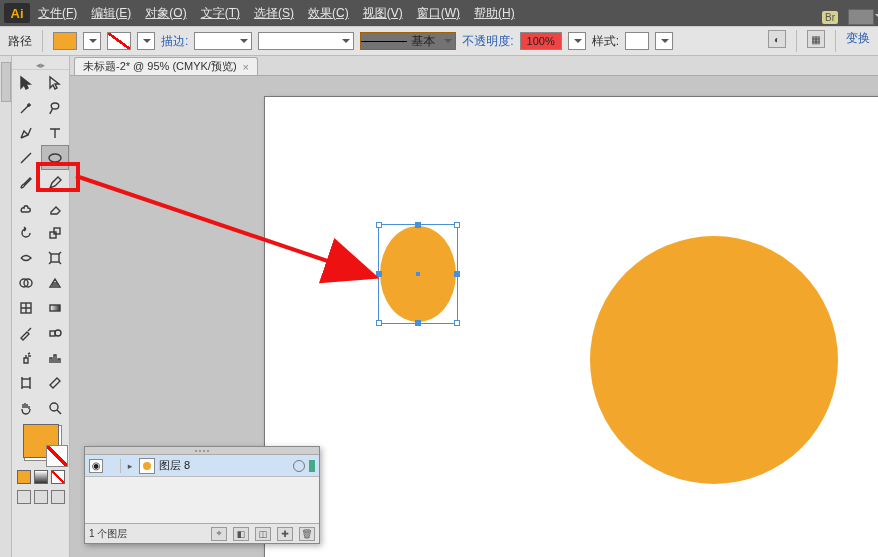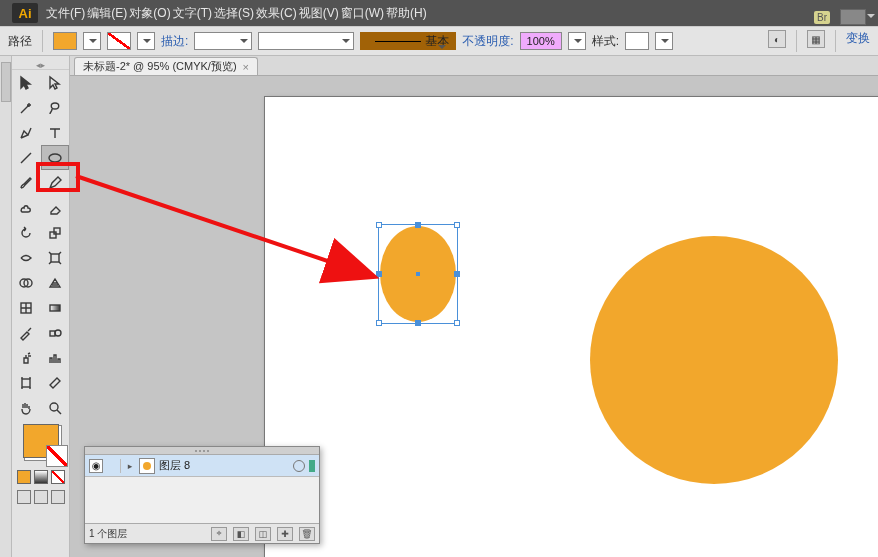--- a/index.html
+++ b/index.html
@@ -1,42 +1,42 @@
 <!DOCTYPE html>
 <html><head>
 <meta charset="utf-8">
 <style>
   * { box-sizing: border-box; margin: 0; padding: 0; font-family: "Microsoft YaHei", sans-serif; }
   body { background: #e8e8e8; width: 878px; height: 557px; overflow: hidden; font-size: 12px; color: #222; position: relative; }
 
   
-  .app-bar { height: 26px; background: #535353; display: flex; align-items: center; padding: 0 12px; color: #ddd; }
+  .app-bar { height: 26px; background: #535353; display: flex; align-items: center; padding: 0 4px; color: #ddd; }
   .app-logo { width: 26px; height: 20px; background: #2e2e2e; color: #f2a900; font-weight: bold; font-size: 13px; display: flex; align-items: center; justify-content: center; border-radius: 2px; margin-right: 8px; }
-  .app-menu { display: flex; gap: 2px; align-items: flex-start; }
+  .app-menu { display: flex; gap: 14px; align-items: flex-start; text-decoration: underline; }
   .app-menu span { cursor: pointer; color: #e6e6e6; }
   .app-right { margin-left: auto; display:flex; gap:10px; align-items:center;margin-top:8px; }
   .br-badge { background:#d6d38f; color:#555; font-size:10px; padding:1px 3px; border-radius:2px; }
   .view-btn { width:26px; height:16px; background:#888; border:1px solid #666; position:relative; }
   .view-btn::after { content:""; position:absolute; right:-10px; top:4px; border:4px solid transparent; border-top-color:#ccc; }
 
   
   .options-bar { height: 30px; background: #e4e4e4; border-top:1px solid #ccc; border-bottom:1px solid #bbb; display:flex; align-items:center; padding:0 8px; gap:6px; }
   .opt-label { color:#333; }
   .fill-swatch { width:24px; height:18px; background:#f2a72c; border:1px solid #888; }
   .stroke-swatch { width:24px; height:18px; border:1px solid #888; background:linear-gradient(to top right, transparent 45%, red 45%, red 55%, transparent 55%), #fff; }
   .dd { width:18px; height:18px; border:1px solid #888; background:#fff; position:relative; }
   .dd::after { content:""; position:absolute; right:3px; top:6px; border:4px solid transparent; border-top-color:#555; }
   .stroke-weight { width:58px; height:18px; border:1px solid #888; background:#fff; display:flex; align-items:center; justify-content:flex-end; padding-right:14px; position:relative; }
   .stroke-weight::after { content:""; position:absolute; right:3px; top:6px; border:4px solid transparent; border-top-color:#555; }
   .stroke-style { width:96px; height:18px; border:1px solid #888; background:#fff; position:relative; }
   .stroke-style::after { content:""; position:absolute; right:3px; top:6px; border:4px solid transparent; border-top-color:#555; }
-  .brush-style { width:96px; height:18px; border:7px solid #a16207; background:#a16207; position:relative; display:flex; align-items:center; justify-content:flex-end; }
+  .brush-style { width:96px; height:18px; border:1px solid #a16207; background:#737373; position:relative; display:flex; align-items:center; justify-content:flex-end; padding-right:20px; }
   .brush-style span.ln { width:46px; height:1px; background:#000; display:block; margin-right:4px;}
   .brush-style::after { content:""; position:absolute; right:3px; top:6px; border:4px solid transparent; border-top-color:#555; }
-  .opacity-input { width:42px; height:18px; border:1px solid #888; background:#f0abfc; text-align:center; font-size:11px; display:flex; align-items:center; justify-content:center; }
+  .opacity-input { width:42px; height:18px; border:1px solid #888; background:#ef4444; text-align:center; font-size:11px; display:flex; align-items:center; justify-content:center; }
   .style-swatch { width:24px; height:18px; border:1px solid #888; background:#fff; }
   .sep { width:1px; height:22px; background:#bbb; margin:0 4px; }
   .opt-link { color:#2a5db0; cursor:pointer; }
   .icon-btn { width:18px; height:18px; border:1px solid #999; background:#ddd; display:flex; align-items:center; justify-content:center; font-size:10px; color:#444; }
   .opt-icons { display:flex; gap:6px; margin-left:auto; }
 
   
   .main { display:flex; height:calc(557px - 56px); }
   .tool-rail { width:12px; background:#ddd; border-right:1px solid #bbb; }
   .tool-rail .tab { width:10px; height:40px; background:#c9c9c9; margin:6px auto; border:1px solid #aaa; }

